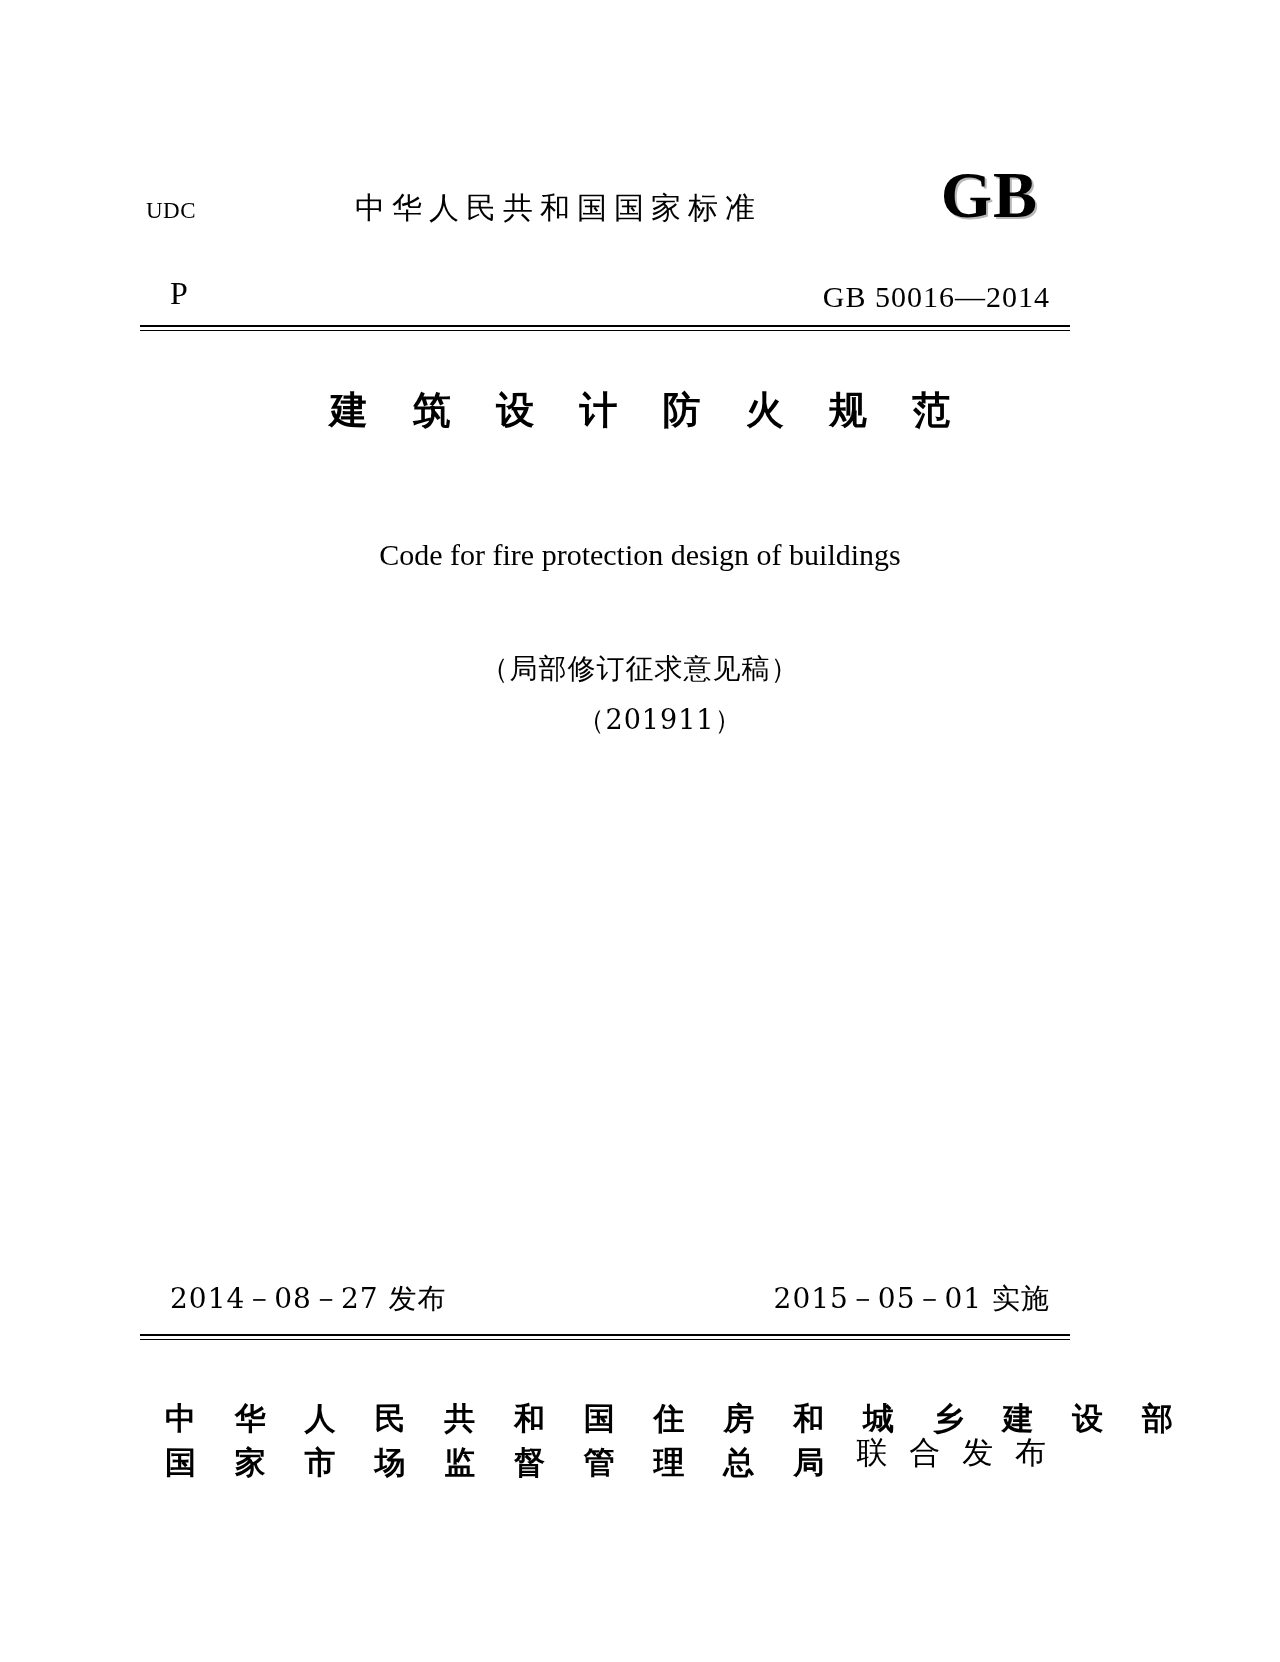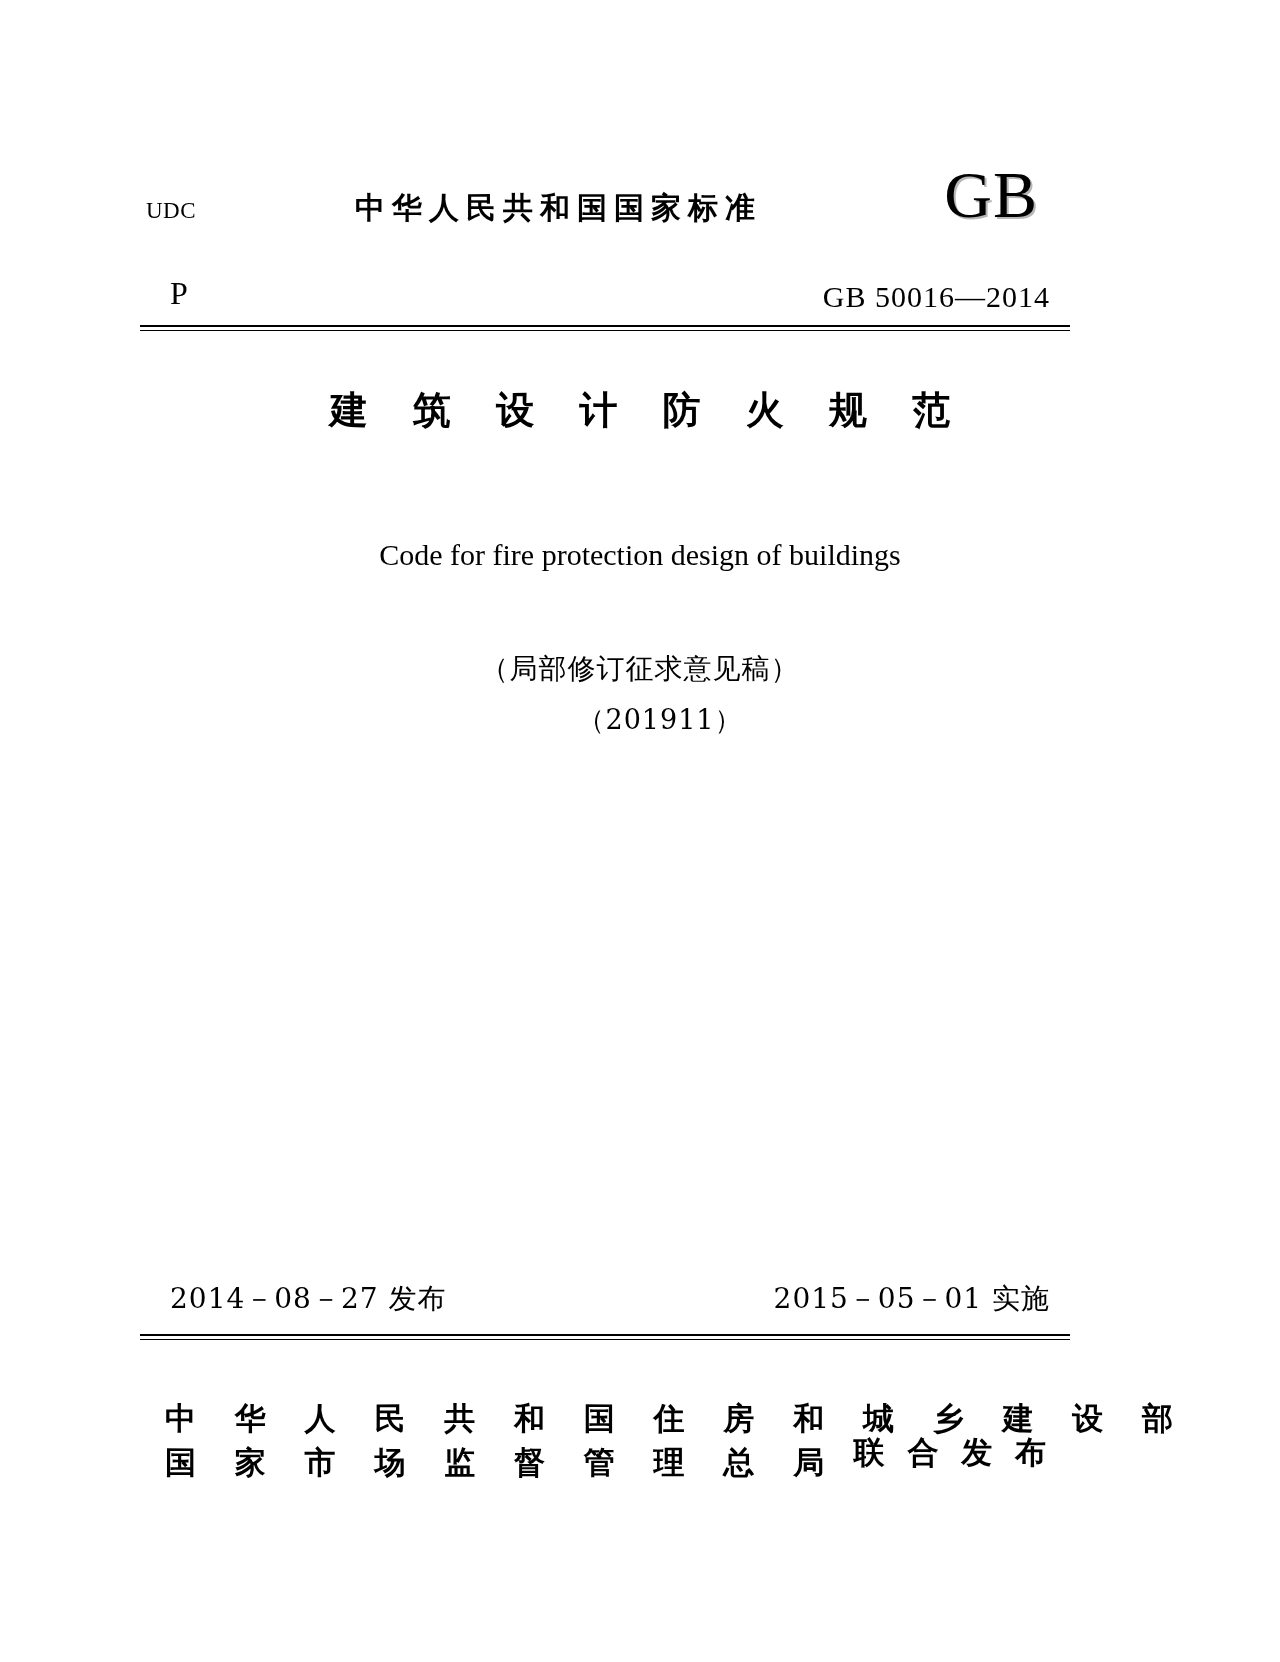--- a/index.html
+++ b/index.html
@@ -40,32 +40,32 @@
     font-size: 23px;
     letter-spacing: 0.5px;
     font-family: "Liberation Serif", serif;
   }
 
   .nation-title {
     position: absolute;
     left: 215px;
     top: 18px;
     font-size: 30px;
-    font-weight: bold;
+    font-weight: normal;
     letter-spacing: 7px;
     font-family: "DejaVu Serif", "Liberation Serif", serif;
     white-space: nowrap;
   }
 
   .gb-logo {
     position: absolute;
     right: 32px;
     top: -8px;
     font-size: 66px;
-    font-weight: normal;
+    font-weight: bold;
     letter-spacing: 1px;
     line-height: 1;
     font-family: "Liberation Serif", serif;
     text-shadow: 2px 2px 0 #b8b8b8;
   }
 
   .p-mark {
     position: absolute;
     left: 30px;
     top: 105px;
@@ -200,21 +200,21 @@
   }
 
   .issuer-1 { top: 8px; margin-top: 20px; }
   .issuer-2 { top: 72px; }
 
   .joint-publish {
     position: absolute;
     right: 18px;
     top: 62px;
     font-size: 31px;
-    font-weight: bold;
+    font-weight: normal;
     letter-spacing: 6px;
     font-family: "DejaVu Serif", "Liberation Serif", serif;
     white-space: nowrap;
   }
 </style>
 </head>
 <body>
 
 <div class="page">
 

